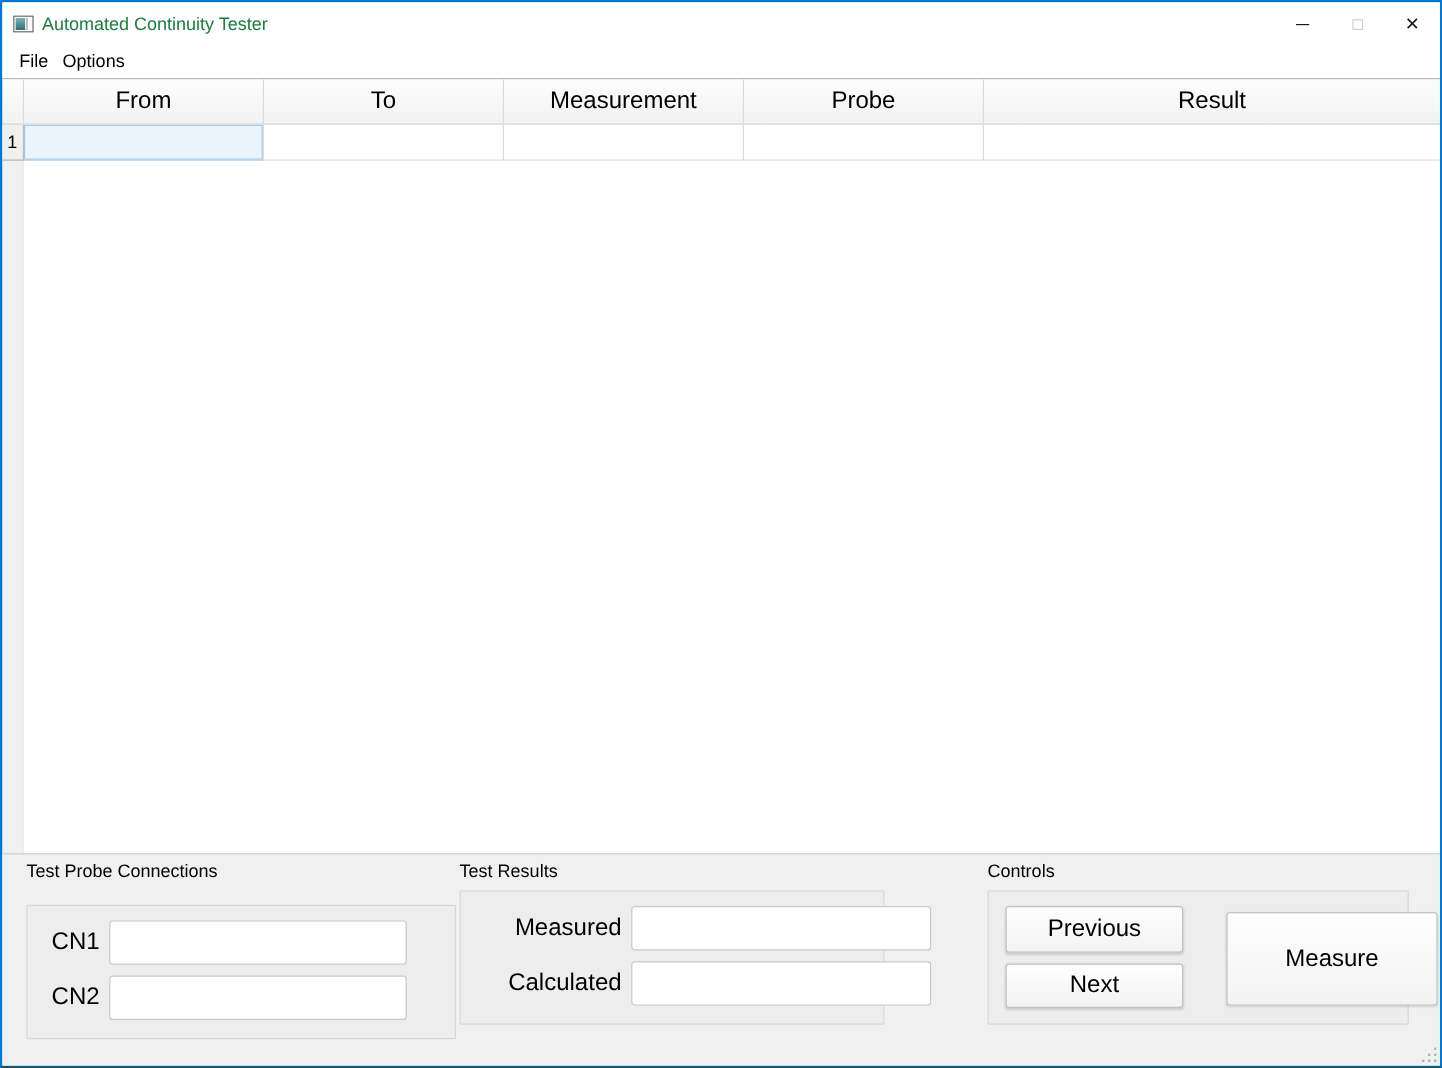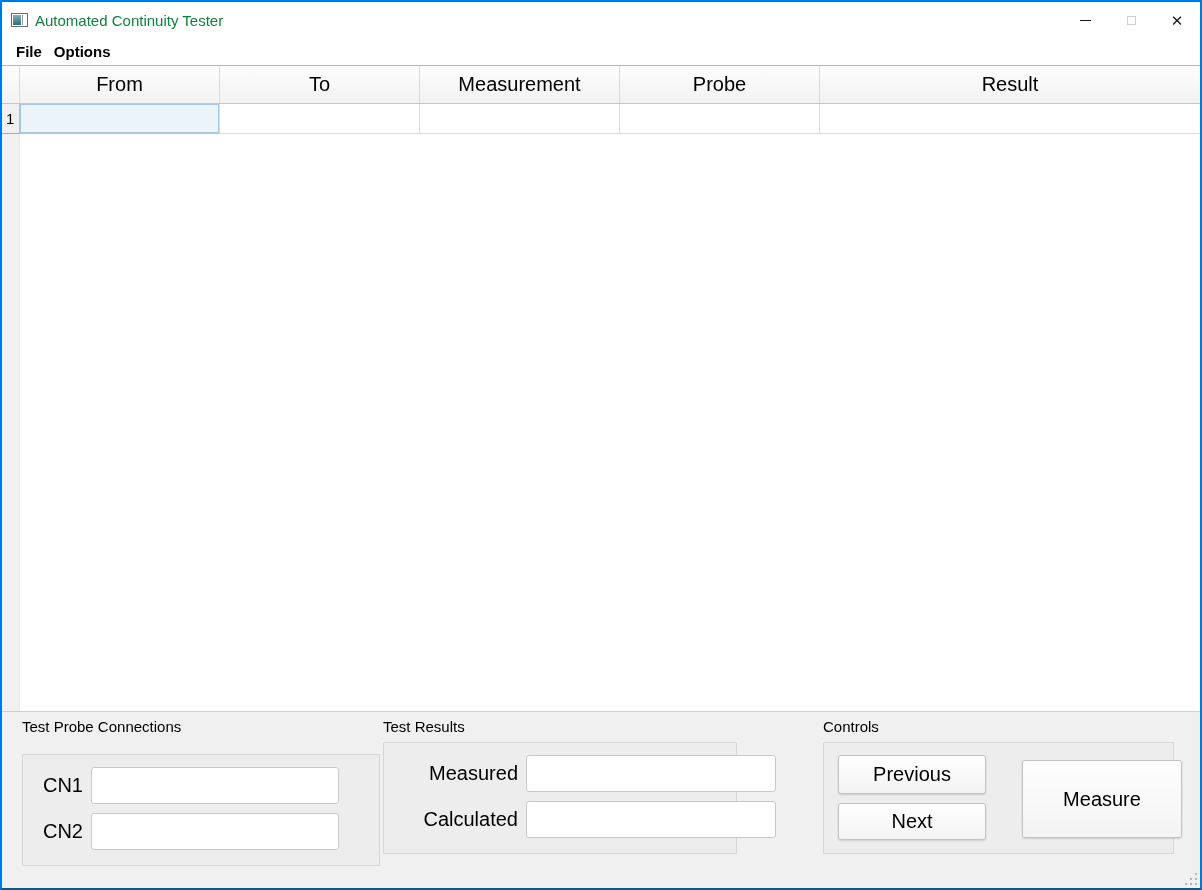--- a/index.html
+++ b/index.html
@@ -29,21 +29,21 @@
   .title-text { font-size:15px; color:#15803d; }
   .win-controls { margin-left:auto; display:flex; height:100%; }
   .win-btn { width:46px; height:100%; display:flex; align-items:center; justify-content:center; }
   .glyph-min { width:11px; height:1px; background:#1a1a1a; display:block; }
   .glyph-max { width:9px; height:9px; border:1px solid #cfcfcf; display:block; }
   .glyph-close { font-size:15px; color:#1a1a1a; line-height:1; }
 
   
   .menubar {
     height:27px; background:#fff; display:flex; align-items:center;
-    padding-left:8px; flex:0 0 auto; font-size:15px;font-weight:bold;
+    padding-left:8px; flex:0 0 auto; font-size:15px;
   }
   .menu-item { padding:2px 6px; }
 
   
   .table-area { flex:1 1 auto; display:flex; flex-direction:column; overflow:hidden; }
   .header-row {
     display:grid; grid-template-columns:18px 200px 200px 200px 200px 1fr;
     height:39px; flex:0 0 auto;
     background:linear-gradient(#fdfdfd,#f2f2f2);
     border-top:1px solid #b7b7b7;
@@ -188,21 +188,21 @@
       <div class="field-row" style="left:10px; top:58px;">
         <span class="field-label" style="width:132px;">Calculated</span>
         <input class="text-input" style="width: 250px;" value="">
       </div>
     </div>
 
     <div class="group-title" style="left:821px; top:6px;">Controls</div>
     <div class="group-frame" style="left:821px; top:30px; width:351px; height:112px;">
       <button class="btn" style="left:14px; top:12px; width:148px; height:39px;">Previous</button>
       <button class="btn" style="left:14px; top:60px; width:148px; height:37px;">Next</button>
-      <button class="btn" style="left:198px; top:17px; width:160px; height:78px;">Measure</button>
+      <button class="btn" style="left:198px; top:17px; width:176px; height:78px;">Measure</button>
     </div>
 
     <div class="size-grip">
       <span class="dot d1"></span>
       <span class="dot d2"></span>
       <span class="dot d3"></span>
       <span class="dot d4"></span>
       <span class="dot d5"></span>
       <span class="dot d6"></span>
     </div>

